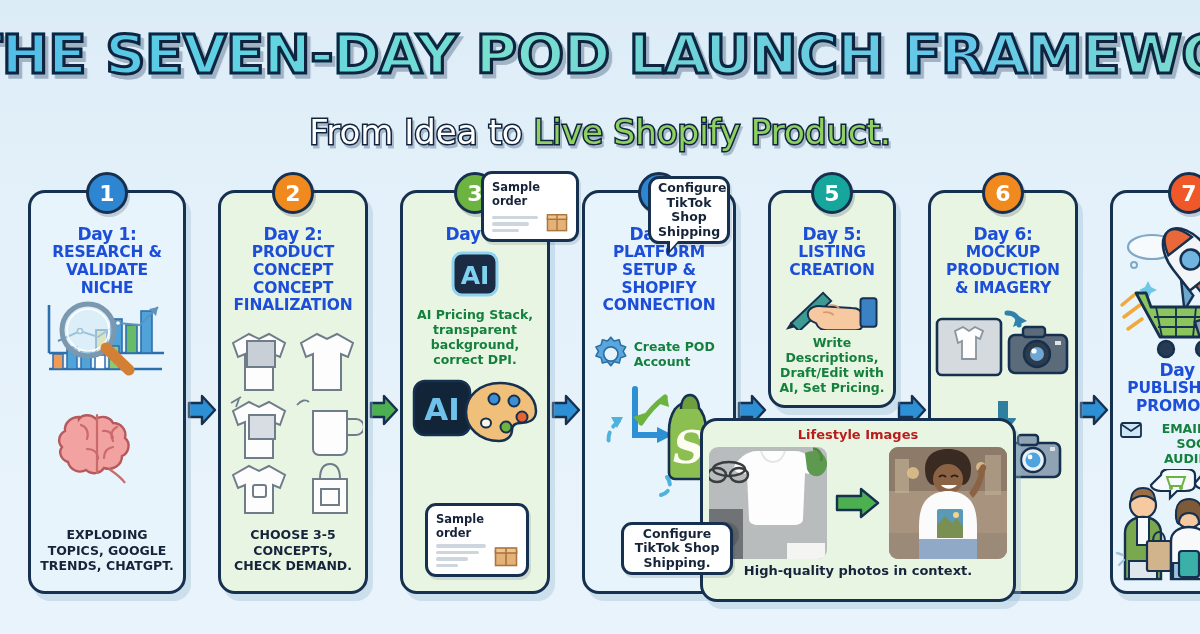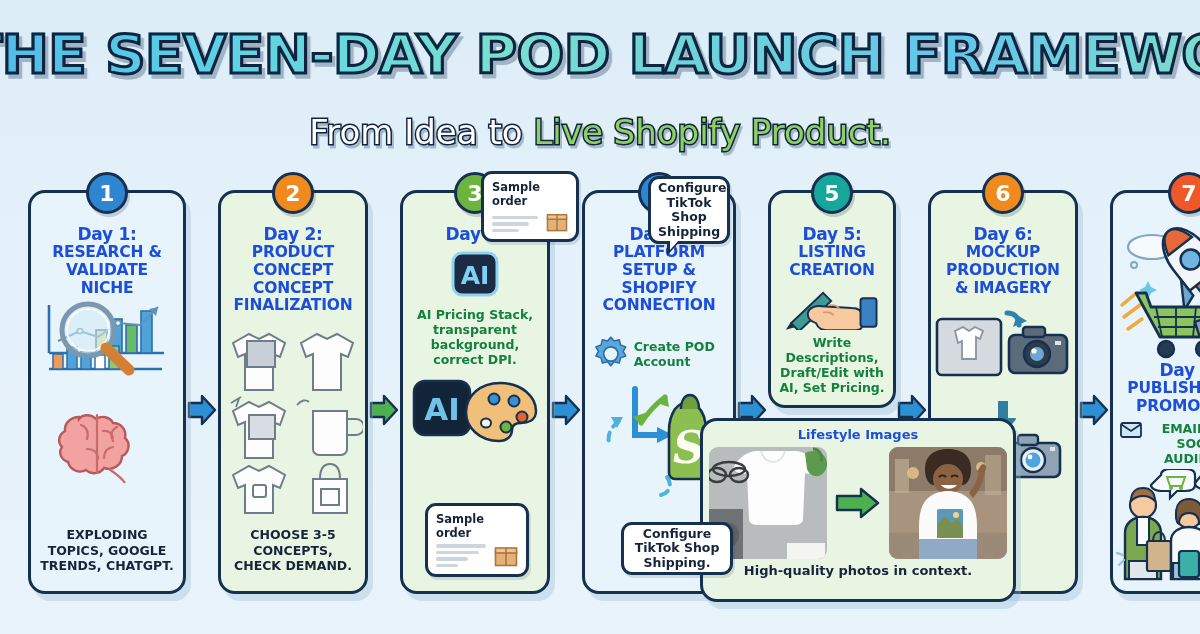--- a/index.html
+++ b/index.html
@@ -192,21 +192,21 @@
     width: 316px; height: 184px;
     background: #e9f5e3;
     border: 3.5px solid #16304f;
     border-radius: 17px;
     box-shadow: 5px 7px 0 rgba(150,185,210,0.35);
     z-index: 7;
     display: flex; flex-direction: column; align-items: center;
     padding-top: 6px;
   }
   .lifestyle .lf-title {
-    font-size: 13px; font-weight: 800; color: #1d4ed8;
+    font-size: 13px; font-weight: 800; color: #b91c1c;
     font-family: "DejaVu Sans", sans-serif;
   }
   .lifestyle .lf-foot {
     font-size: 13px; font-weight: 800; color: #16243a;
     font-family: "DejaVu Sans", sans-serif;
     margin-top: 4px;
   }
   .lf-row { display: flex; align-items: center; gap: 8px; margin-top: 5px; }
   .photo { border-radius: 9px; overflow: hidden; }
 

